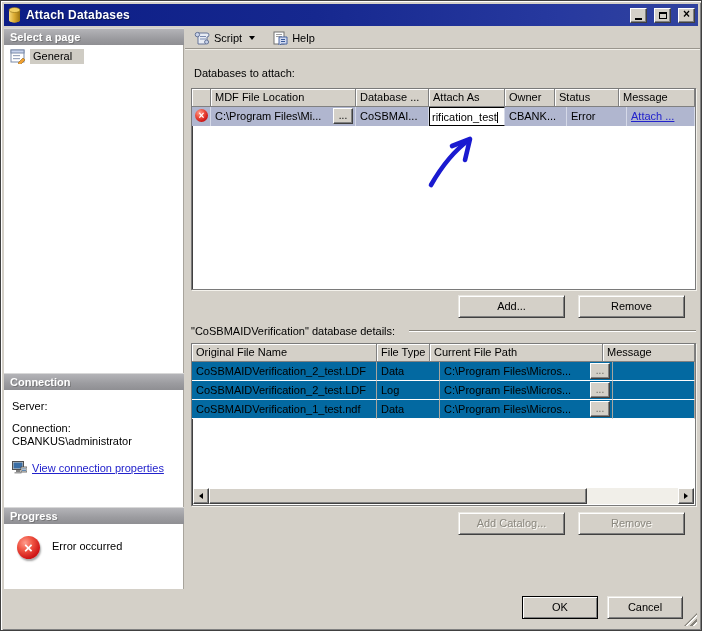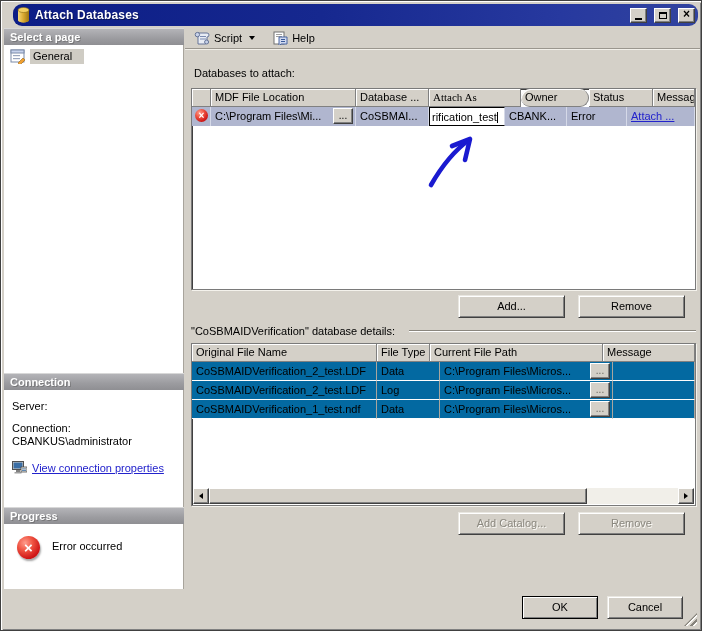--- a/index.html
+++ b/index.html
@@ -9,23 +9,23 @@
   .dialog {
     position:relative; width:702px; height:631px; margin:0 auto;
     background:#d4d0c8; overflow:hidden;
     border:1px solid #404040;
     box-shadow: inset 1px 1px 0 #ffffff, inset 2px 2px 0 #d4d0c8, inset -1px -1px 0 #808080;
     font-size:11px; color:#000;
   }
 
   
   .titlebar {
-    position:absolute; left:12px; top:3px; right:3px; height:22px;
+    position:absolute; left:3px; top:3px; right:3px; height:22px;
     background:linear-gradient(90deg,#0c1d86 0%, #16288f 45%, #27399f 80%, #31439f 100%);
-    display:flex; align-items:center; padding:0 3px 0 4px; gap:5px;border-radius:9px;
+    display:flex; align-items:center; padding:0 3px 0 4px; gap:5px;
   }
   .title-text { color:#fff; font-weight:bold; font-size:12px; flex:1;
     text-shadow:1px 1px 0 rgba(0,0,0,.4); letter-spacing:.2px; }
   .winbtn {
     width:17px; height:15px; background:#d4d0c8; margin-left:2px;
     border:1px solid; border-color:#fff #404040 #404040 #fff;
     box-shadow: inset -1px -1px 0 #808080;
     display:flex; align-items:center; justify-content:center;
     font-size:11px; font-weight:bold; line-height:1; cursor:default;
   }
@@ -265,22 +265,22 @@
     </div>
   </div>
 
   <div class="flabel" style="left:193px; top:66px;">Databases to attach:</div>
 
   <div class="grid" style="left:190px; top:87px; width:505px; height:202px;">
     <div class="hdr-row">
       <div class="hcell" style="width:19px;"></div>
       <div class="hcell" style="width:145px;">MDF File Location</div>
       <div class="hcell" style="width:73px;">Database ...</div>
-      <div class="hcell" style="width:92px;font-family:Liberation Serif, serif;">Attach As</div>
-      <div class="hcell" style="width:68px;border-radius:9px;">Owner</div>
+      <div class="hcell" style="width:76px;">Attach As</div>
+      <div class="hcell" style="width:50px;">Owner</div>
       <div class="hcell" style="width:64px;">Status</div>
       <div class="hcell grow">Message</div>
     </div>
     <div class="drow sel-row">
       <div class="dcell" style="width:19px; padding:2px 0 0 3px;">
           <div class="err-sphere err-sm">×</div>
         </div>
       <div class="dcell" style="width:145px;">
         <span>C:\Program Files\Mi...</span>
         <div class="mini-btn">...</div>

